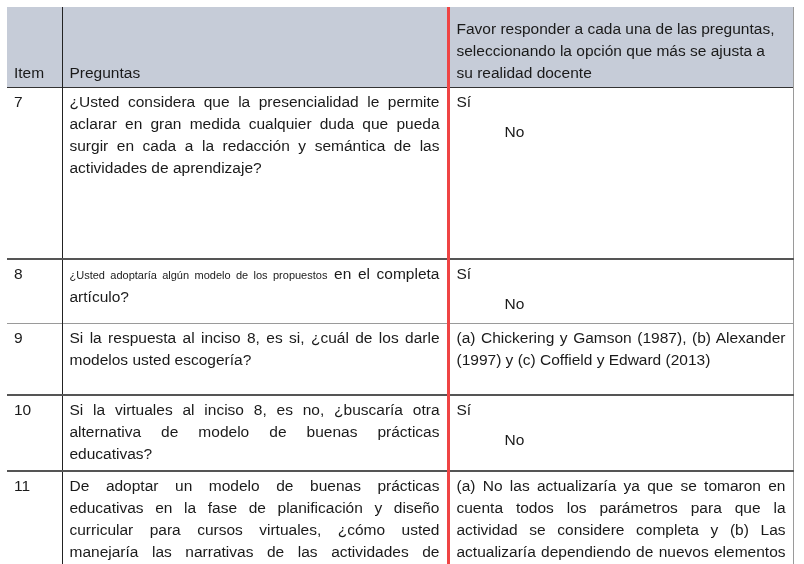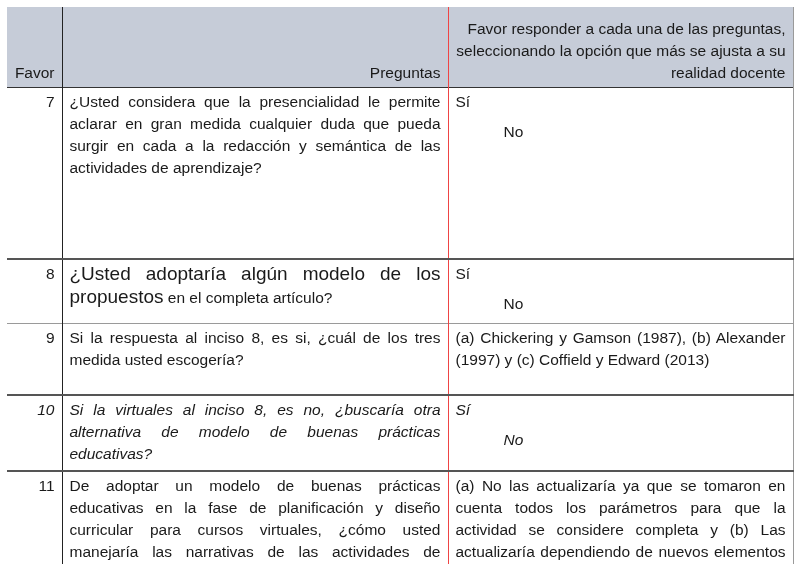--- a/index.html
+++ b/index.html
@@ -2,51 +2,51 @@
 <html><head>
 <meta charset="utf-8">
 <style>
   html, body { margin: 0; padding: 0; background: #ffffff; }
   body { width: 804px; height: 564px; overflow: hidden; position: relative;
          font-family: "Liberation Sans", "DejaVu Sans", sans-serif; color: #1a1a1a; }
   .tbl { position: absolute; left: 7px; top: 7px; width: 786px; border-collapse: collapse; table-layout: fixed; font-size: 15.5px; line-height: 22px; }
   .tbl col.c1 { width: 55px; }
   .tbl col.c2 { width: 386px; }
   .tbl col.c3 { width: 345px; }
-  .tbl th, .tbl td { vertical-align: top; padding: 3px 7px 4px 7px; text-align: right; font-weight: normal; }
+  .tbl th, .tbl td { vertical-align: top; padding: 3px 7px 4px 7px; text-align: left; font-weight: normal; }
   .tbl thead th { background: #c6ccd8; vertical-align: bottom; padding-bottom: 3px; }
   .tbl thead tr { height: 80px; }
   .tbl th.h-item, .tbl td.item { border-right: 1.5px solid #222; }
-  .tbl th.h-preg, .tbl td.preg { border-right: 1px solid #ef4444; }
+  .tbl th.h-preg, .tbl td.preg { border-right: 3px solid #ef4444; }
   .tbl th.h-resp, .tbl td.resp { border-right: 1px solid #9a9a9a; }
   .tbl thead tr { border-bottom: 1.5px solid #333; }
   .tbl tbody tr { border-bottom: 2px solid #555; }
   .tbl tbody tr.r8 { border-bottom: 1px solid #9a9a9a; }
   td.preg, td.resp { text-align: justify; }
   .opt { display: block; }
   .opt + .opt { margin-top: 8px; padding-left: 48px; }
   .r7 { height: 172px; }
   .r8 { height: 64px; }
   .r9 { height: 72px; }
-  .r10 { height: 76px; font-style: italic; }
+  .r10 { height: 76px; }
   .r11 { height: 168px; }
-  .big { font-size: 19px; }
+  .big { font-size: 11px; }
 </style>
 </head>
 <body>
 
 <table class="tbl">
   <colgroup>
       <col class="c1">
       <col class="c2">
       <col class="c3">
     </colgroup>
   <thead>
     <tr>
-      <th class="h-item">Favor</th>
+      <th class="h-item">Item</th>
       <th class="h-preg">Preguntas</th>
       <th class="h-resp">Favor responder a cada una de las preguntas, seleccionando la opción que más se ajusta a su realidad docente</th>
     </tr>
   </thead>
   <tbody>
     <tr class="r7">
       <td class="item">7</td>
       <td class="preg">¿Usted considera que la presencialidad le permite aclarar en gran medida cualquier duda que pueda surgir en cada a la redacción y semántica de las actividades de aprendizaje?</td>
       <td class="resp">
         <span class="opt">Sí</span>
@@ -56,21 +56,21 @@
     <tr class="r8">
       <td class="item">8</td>
       <td class="preg"><span class="big">¿Usted adoptaría algún modelo de los propuestos</span><span> en el completa artículo?</span></td>
       <td class="resp">
         <span class="opt">Sí</span>
         <span class="opt">No</span>
       </td>
     </tr>
     <tr class="r9">
       <td class="item">9</td>
-      <td class="preg">Si la respuesta al inciso 8, es si, ¿cuál de los tres medida usted escogería?</td>
+      <td class="preg">Si la respuesta al inciso 8, es si, ¿cuál de los darle modelos usted escogería?</td>
       <td class="resp">(a) Chickering y Gamson (1987), (b) Alexander (1997) y (c) Coffield y Edward (2013)</td>
     </tr>
     <tr class="r10">
       <td class="item">10</td>
       <td class="preg">Si la virtuales al inciso 8, es no, ¿buscaría otra alternativa de modelo de buenas prácticas educativas?</td>
       <td class="resp">
         <span class="opt">Sí</span>
         <span class="opt">No</span>
       </td>
     </tr>

